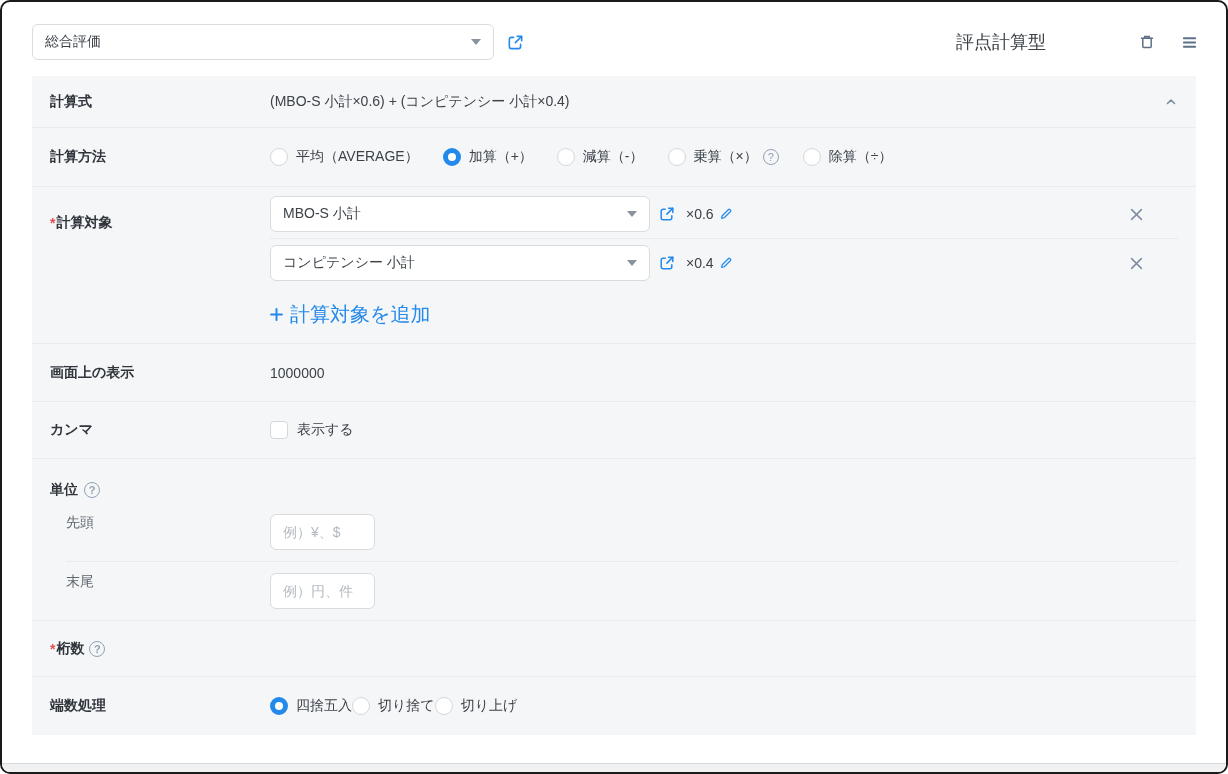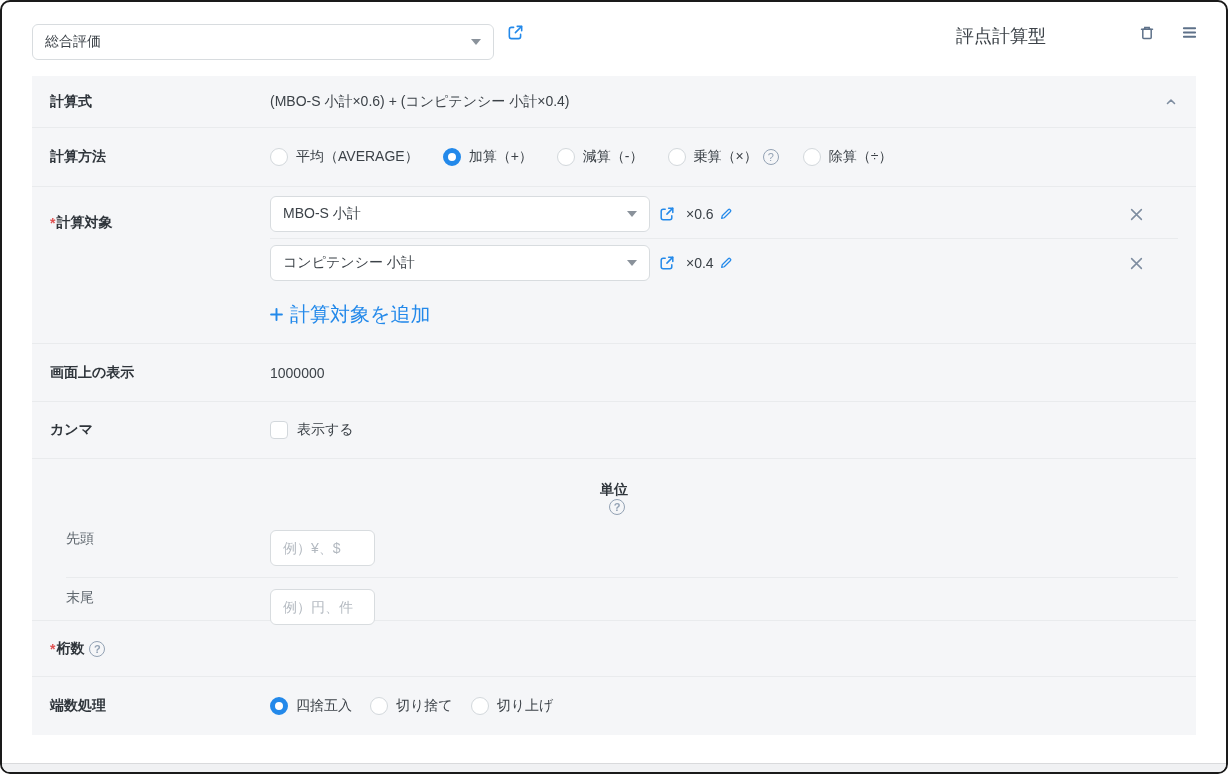--- a/index.html
+++ b/index.html
@@ -13,21 +13,21 @@
     --placeholder:#b3b9c0;
     --blockbg:#f5f6f8;
     --divider:#e9ebed;
     --inputborder:#d8dcdf;
   }
   *{box-sizing:border-box;margin:0;padding:0;}
   body{background:#fff;font-family:"Liberation Sans","DejaVu Sans",sans-serif;}
   .frame{position:relative;width:1228px;height:774px;border:2px solid #1a1a1a;border-radius:10px;background:#fff;overflow:hidden;}
 
   
-  .topbar{display:flex;align-items:flex-start;padding:22px 28px 0 30px;}
+  .topbar{display:flex;align-items:center;padding:22px 28px 0 30px;}
   .select{height:36px;background:#fff;border:1px solid var(--inputborder);border-radius:6px;display:flex;align-items:center;padding:0 12px;font-size:14px;color:var(--text);cursor:pointer;}
   .top-select{width:462px;}
   .select .sel-text{flex:1;white-space:nowrap;overflow:hidden;}
   .caret{color:#8a929b;flex:0 0 auto;margin-left:8px;display:flex;}
   .icon-btn{display:flex;align-items:center;justify-content:center;cursor:pointer;background:none;border:none;}
   .ext-link{color:var(--accent);margin-left:13px;}
   .topbar-spacer{flex:1;}
   .type-label{font-size:18px;color:var(--text);margin-right:92px;}
   .trash{color:var(--slate);margin-right:25px;}
   .menu{color:var(--slate);}
@@ -67,33 +67,33 @@
   .close-x{color:var(--lighticon);margin-right:35px;}
   .target-divider{border-top:1px solid var(--divider);margin:6px 0;}
   .add-link{margin-top:20px;display:flex;align-items:center;color:var(--accent);font-size:20px;cursor:pointer;width:max-content;}
   .add-link .plus{margin-right:7px;display:flex;}
 
   .row-display{height:58px;}
   .row-comma{height:57px;}
   .checkbox{width:18px;height:18px;border:1px solid #d3d8dc;border-radius:4px;background:#fff;margin-right:9px;flex:0 0 auto;cursor:pointer;}
 
   .row-unit{display:block;height:162px;padding:0 18px;}
-  .unit-heading{display:flex;align-items:center;padding-top:22px;font-size:14px;font-weight:700;color:var(--label);flex-direction:column;}
+  .unit-heading{display:flex;align-items:center;padding-top:22px;font-size:14px;font-weight:700;color:var(--label);}
   .unit-heading .help{margin-left:6px;}
   .unit-subrow{display:flex;margin-top:15px;height:36px;}
   .unit-sublabel{flex:0 0 204px;margin-left:16px;font-size:14px;color:var(--sublabel);}
   .unit-input{width:105px;height:36px;border:1px solid var(--inputborder);border-radius:6px;background:#fff;padding:0 12px;font-size:14px;color:var(--text);font-family:inherit;outline:none;}
   .unit-input::placeholder{color:var(--placeholder);}
   .unit-divider{border-top:1px solid var(--divider);margin:11px 0 -4px 16px;}
 
   .row-digits{height:56px;}
   .digits-input{width:52px;height:36px;border:1px solid var(--inputborder);border-radius:6px;background:#fff;text-align:center;font-size:14px;color:var(--text);font-family:inherit;margin:0 10px;outline:none;}
 
   .row-rounding{height:59px;}
-  .radio-group-sm{display:flex;align-items:center;gap:18px;}
+  .radio-group-sm{display:flex;align-items:center;}
 
   .bottom-strip{position:absolute;left:0;right:0;bottom:0;height:9px;background:#f0f1f3;border-top:1px solid #d9dadc;}
   svg{display:block;}
 </style>
 </head>
 <body>
 
 <div class="frame">
 
   <div class="topbar">

